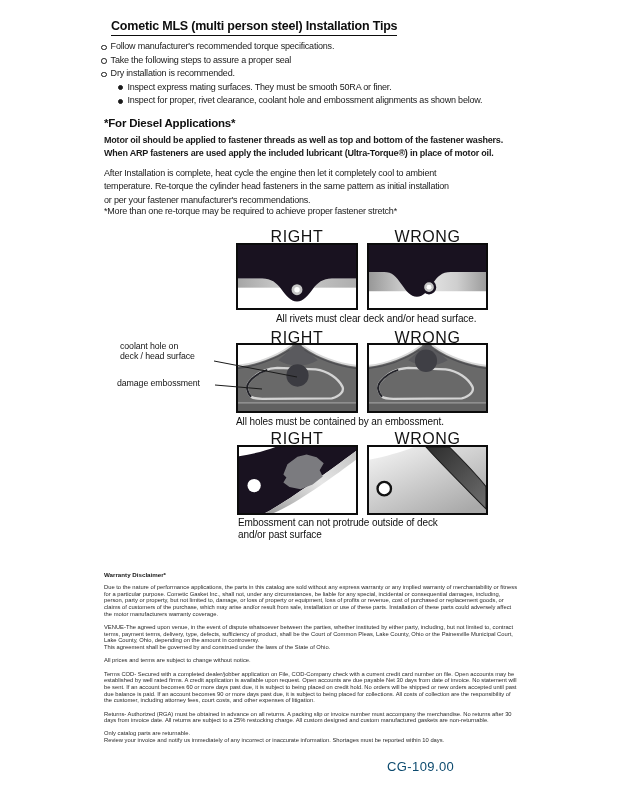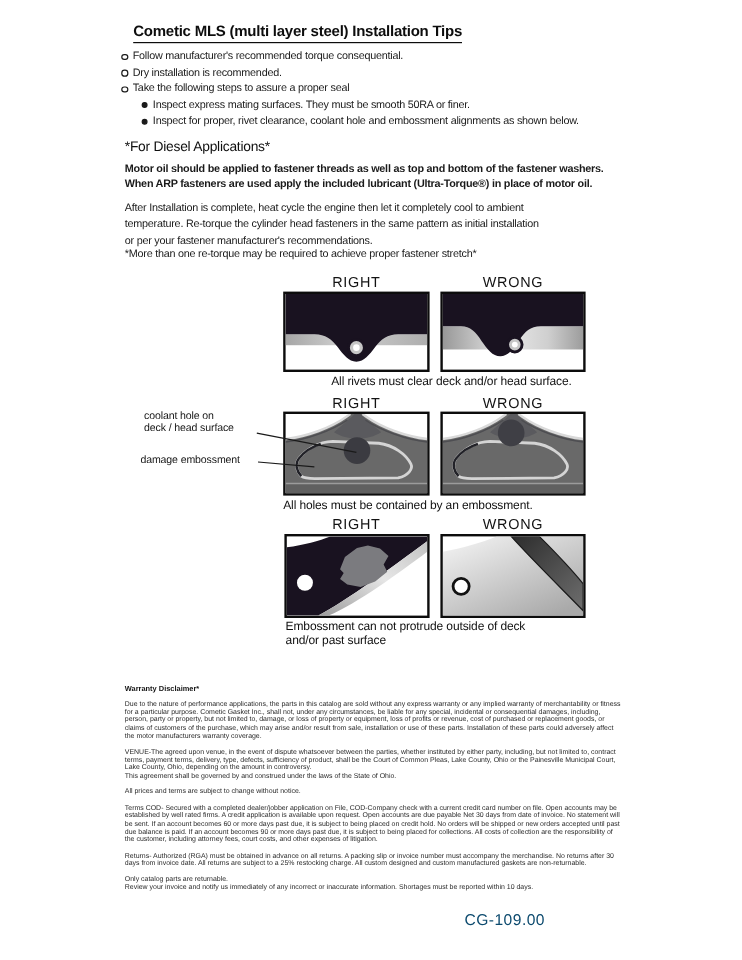--- a/index.html
+++ b/index.html
@@ -10,55 +10,55 @@
   .title {
     position:absolute; left:111px; top:19px;
     font-size:12.5px; font-weight:bold; letter-spacing:-0.2px; color:#0d0d0d;
     border-bottom:1.6px solid #0d0d0d; padding-bottom:2px; white-space:nowrap;
   }
   .tips { position:absolute; left:101px; top:40px; width:490px; font-size:9px; letter-spacing:-0.2px; color:#1a1a1a; }
   .tip-row { display:flex; align-items:flex-start; line-height:13.5px; white-space:nowrap; }
   .tip-row.sub { margin-left:17px; }
   .marker { width:3.6px; height:3.6px; border:0.9px solid #1a1a1a; border-radius:50%; margin:4.6px 4px 0 0; flex:none; background:#fff; }
   .marker.filled { width:3.4px; height:3.4px; background:#1a1a1a; border-color:#1a1a1a; }
-  .diesel-heading { position:absolute; left:104px; top:117px; font-size:11.5px; font-weight:normal; letter-spacing:-0.2px; color:#0f0f0f; }
+  .diesel-heading { position:absolute; left:104px; top:117px; font-size:11.5px; font-weight:bold; letter-spacing:-0.2px; color:#0f0f0f; }
   .body-para { position:absolute; left:104px; width:490px; font-size:9px; letter-spacing:-0.2px; line-height:13.4px; white-space:pre-line; color:#1a1a1a; }
   #para1 { top:134px;font-weight:bold; } #para2 { top:167px; } #note { top:205px; }
-  .diag-label { position:absolute; width:122px; text-align:center; font-size:12px; letter-spacing:0.6px; color:#131313; }
+  .diag-label { position:absolute; width:122px; text-align:center; font-size:16px; letter-spacing:0.6px; color:#131313;text-decoration:underline; }
   .diag-box { position:absolute; border:2.6px solid #0c0c0c; background:#fff; box-sizing:border-box; }
   .diag-box svg { display:block; width:100%; height:100%; }
   .diag-caption { position:absolute; font-size:10px; letter-spacing:-0.1px; color:#101010; line-height:11.5px; white-space:pre-line; }
   .ann { position:absolute; font-size:8.8px; letter-spacing:-0.1px; color:#141414; text-align:left; line-height:9.6px; white-space:pre-line; }
   #ann-coolant { left:120px; top:342px; width:93px; }
   #ann-gasket  { left:117px; top:379px; width:96px; }
   .leader-overlay { position:absolute; left:110px; top:341px; width:192px; height:54px; z-index:3; }
   .disclaimer { position:absolute; left:104px; top:571px; width:416px; color:#2a2a2a; }
   .disclaimer .dhead { margin:0 0 6px 0; font-size:6.2px; font-weight:bold; color:#161616; }
   .disclaimer p { margin:0 0 6.5px 0; font-size:5.8px; line-height:6.7px; white-space:pre-line; }
   .footer-code { position:absolute; left:387px; top:759px; font-size:13px; letter-spacing:0.4px; color:#0c4a6e; }
 </style>
 </head>
 <body>
 
 <div class="page">
 
-  <div class="title">Cometic MLS (multi layer steel) Installation Tips</div>
+  <div class="title">Cometic MLS (multi person steel) Installation Tips</div>
 
   <div class="tips">
     <div class="tip-row">
       <span class="marker"></span>
-      <span>Follow manufacturer's recommended torque consequential.</span>
+      <span>Follow manufacturer's recommended torque specifications.</span>
+    </div>
+    <div class="tip-row">
+      <span class="marker"></span>
+      <span>Take the following steps to assure a proper seal</span>
     </div>
     <div class="tip-row">
       <span class="marker"></span>
       <span>Dry installation is recommended.</span>
-    </div>
-    <div class="tip-row">
-      <span class="marker"></span>
-      <span>Take the following steps to assure a proper seal</span>
     </div>
     <div class="tip-row sub">
       <span class="marker filled"></span>
       <span>Inspect express mating surfaces. They must be smooth 50RA or finer.</span>
     </div>
     <div class="tip-row sub">
       <span class="marker filled"></span>
       <span>Inspect for proper, rivet clearance, coolant hole and embossment alignments as shown below.</span>
     </div>
   </div>

